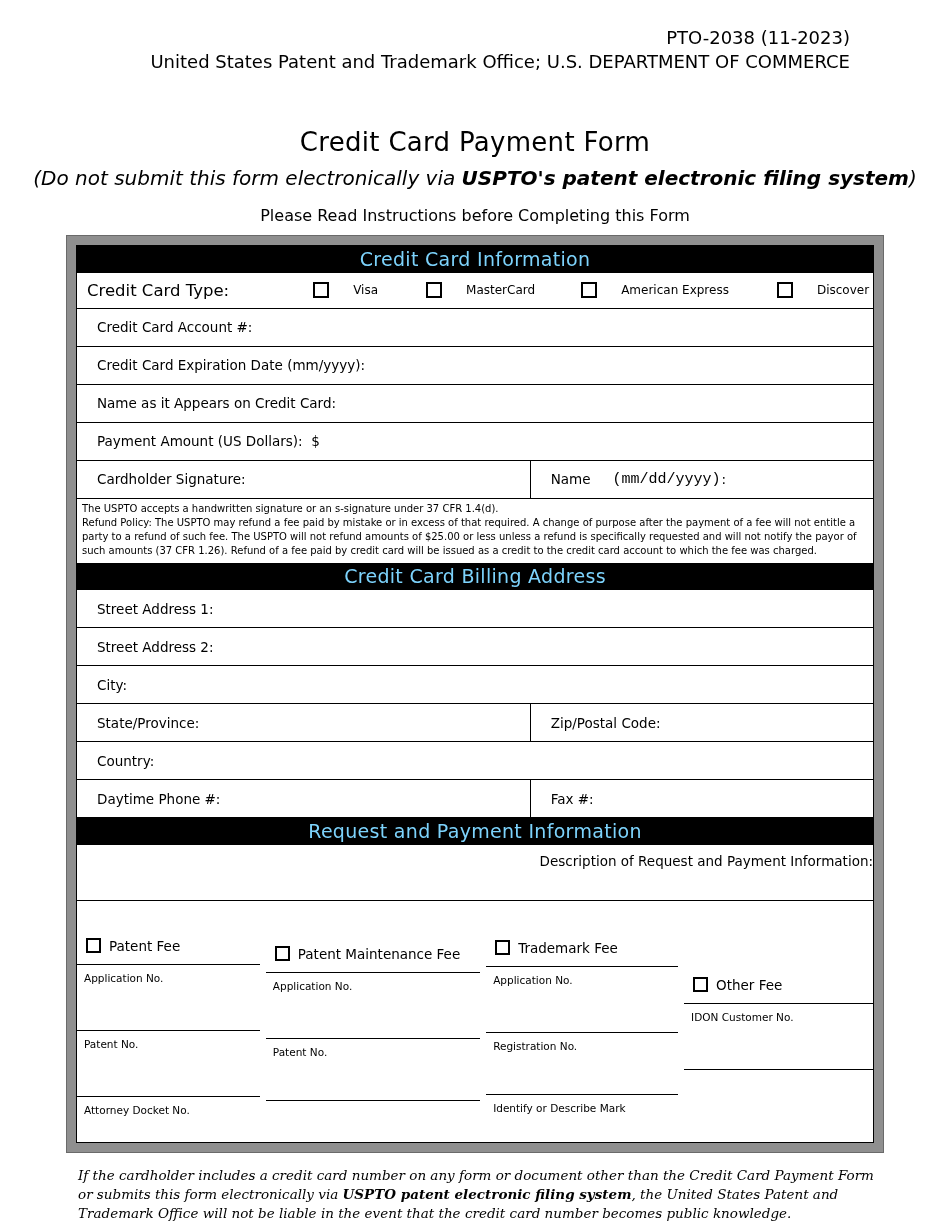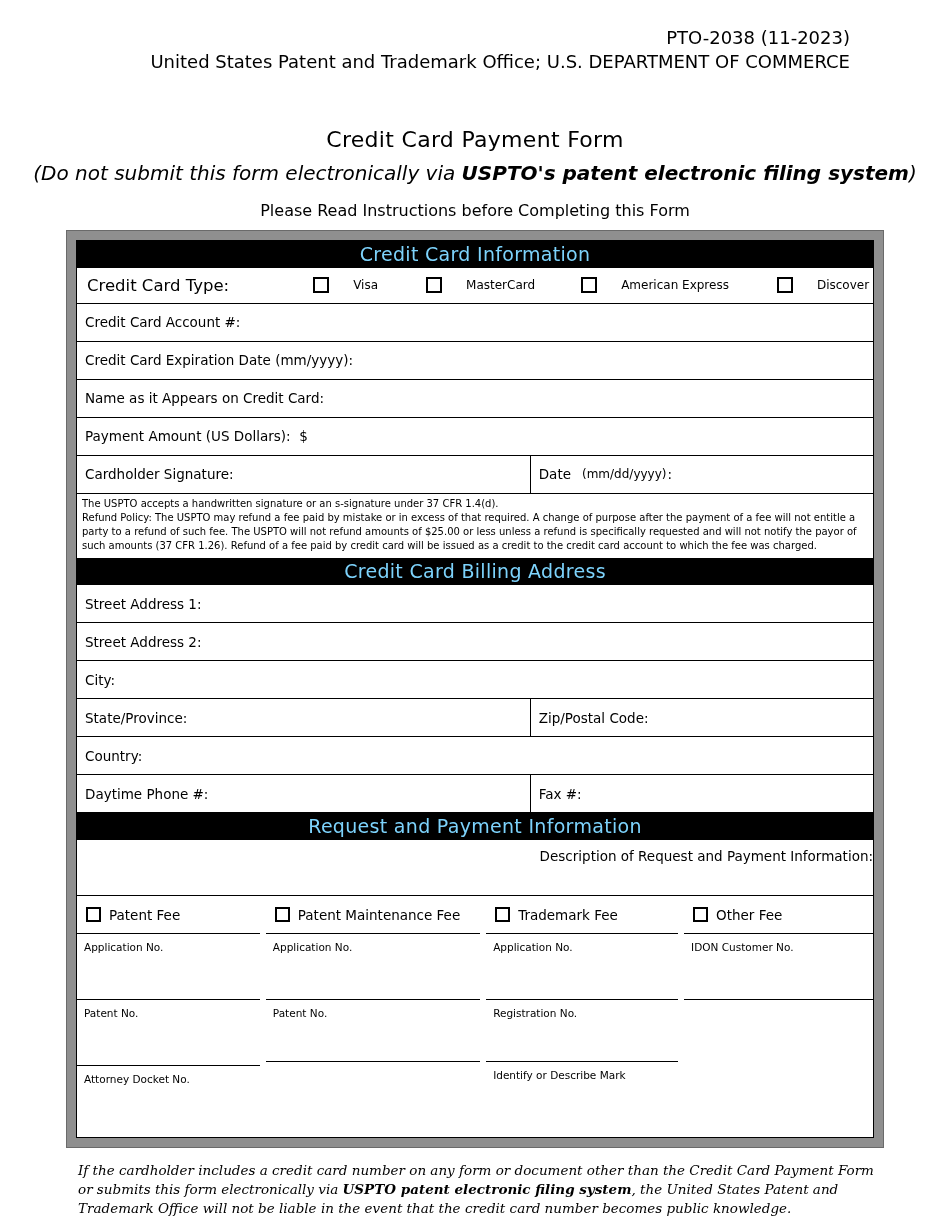--- a/index.html
+++ b/index.html
@@ -3,52 +3,52 @@
 <meta charset="utf-8">
 <style>
   * { margin: 0; padding: 0; box-sizing: border-box; }
   body {
     width: 950px; height: 1230px; background: #ffffff; color: #000;
     font-family: "DejaVu Sans", "Liberation Sans", sans-serif;
     overflow: hidden;
   }
   .doc-header { text-align: right; padding: 26px 100px 0 0; font-size: 18px; line-height: 1.35; }
   .title-block { text-align: center; margin-top: 52px; }
-  .main-title { font-size: 22px; font-weight: normal; letter-spacing: 0.3px; }
+  .main-title { font-size: 26px; font-weight: normal; letter-spacing: 0.3px; }
   .subtitle { font-size: 20px; font-style: italic; margin-top: 9px; }
   .subtitle b { font-weight: bold; }
   .instruction { font-size: 16px; margin-top: 16px; }
 
   .form-frame { margin: 11px 67px 0 67px; border: 9px solid #8f8f8f; box-shadow: 0 0 0 1px #6a6a6a; }
   .form-inner { border: 1px solid #000; background: #fff; }
 
   .section-bar { background: #000; color: #7dd3fc; text-align: center; font-size: 19px; height: 27px; line-height: 27px; letter-spacing: 0.3px; }
 
   .row { display: flex; border-bottom: 1.5px solid #000; height: 38px; align-items: stretch; }
-  .cell { display: flex; align-items: center; padding-left: 8px; font-size: 13.5px; white-space: pre; }
+  .cell { display: flex; align-items: center; padding-left: 20px; font-size: 13.5px; white-space: pre; }
   .cell-full { flex: 1; }
   .cell-left { width: 57%; border-right: 1.5px solid #000; }
   .cell-right { flex: 1; }
-  .tiny { font-size: 12px; margin-left: 11px; margin-right: 1px; }
+  .tiny { font-size: 15px; margin-left: 22px; margin-right: 1px; font-family: Liberation Mono, monospace; }
 
   .type-row { height: 36px; display: flex; align-items: center; padding-left: 10px; border-bottom: 1.5px solid #000; }
   .type-label { font-size: 16.5px; }
   .cb-item { display: flex; align-items: center; gap: 24px; font-size: 12px; cursor: default; }
   .checkbox { width: 16px; height: 16px; border: 2px solid #000; background: #fff; flex: none; display: inline-block; }
   .ml-visa { margin-left: 84px; }
   .ml-mc { margin-left: 48px; }
   .ml-ae { margin-left: 46px; }
   .ml-disc { margin-left: 48px; }
 
   .fine-print { padding: 3px 6px 5px 5px; font-size: 10px; line-height: 14.2px; }
   .fine-print p { margin: 0; }
 
   .desc-cell { height: 56px; border-bottom: 1.5px solid #000; font-size: 13.5px; padding: 8px 0 0 10px; text-align: right; }
 
-  .fee-grid { display: flex; height: 241px; align-items: flex-start; }
+  .fee-grid { display: flex; height: 241px; align-items: center; }
   .fee-col { display: flex; flex-direction: column; }
   .fee-divider { flex: none; width: 2px; background: #fff; border-left: 3.5px solid #000; border-right: 3.5px solid #000; }
   .fee-head { height: 38px; border-bottom: 1.5px solid #000; display: flex; align-items: center; gap: 8px; padding-left: 9px; font-size: 13.5px; white-space: nowrap; overflow: hidden; }
   .fee-head .checkbox { width: 15px; height: 15px; }
   .fee-cell { font-size: 10.5px; padding: 7px 4px 0 7px; }
   .fc-h66 { height: 66px; border-bottom: 1.5px solid #000; }
   .fc-h62 { height: 62px; border-bottom: 1.5px solid #000; }
   .fc-grow { flex: 1; }
 
   .page-footer {
@@ -112,21 +112,21 @@
 
       <div class="row">
         <div class="cell cell-full"><span>Payment Amount (US Dollars):  $</span></div>
       </div>
 
       <div class="row">
         <div class="cell cell-left">
           <span>Cardholder Signature:</span>
         </div>
         <div class="cell cell-right">
-          <span>Date</span><span class="tiny">(mm/dd/yyyy)</span><span>:</span>
+          <span>Name</span><span class="tiny">(mm/dd/yyyy)</span><span>:</span>
         </div>
       </div>
 
       <div class="fine-print">
         <p>The USPTO accepts a handwritten signature or an s-signature under 37 CFR 1.4(d).</p>
         <p>Refund Policy: The USPTO may refund a fee paid by mistake or in excess of that required.  A change of purpose after the payment of a fee will not entitle a party to a refund of such fee.  The USPTO will not refund amounts of $25.00 or less unless a refund is specifically requested and will not notify the payor of such amounts (37 CFR 1.26).  Refund of a fee paid by credit card will be issued as a credit to the credit card account to which the fee was charged.</p>
       </div>
 
       <div class="section-bar">Credit Card Billing Address</div>
 

